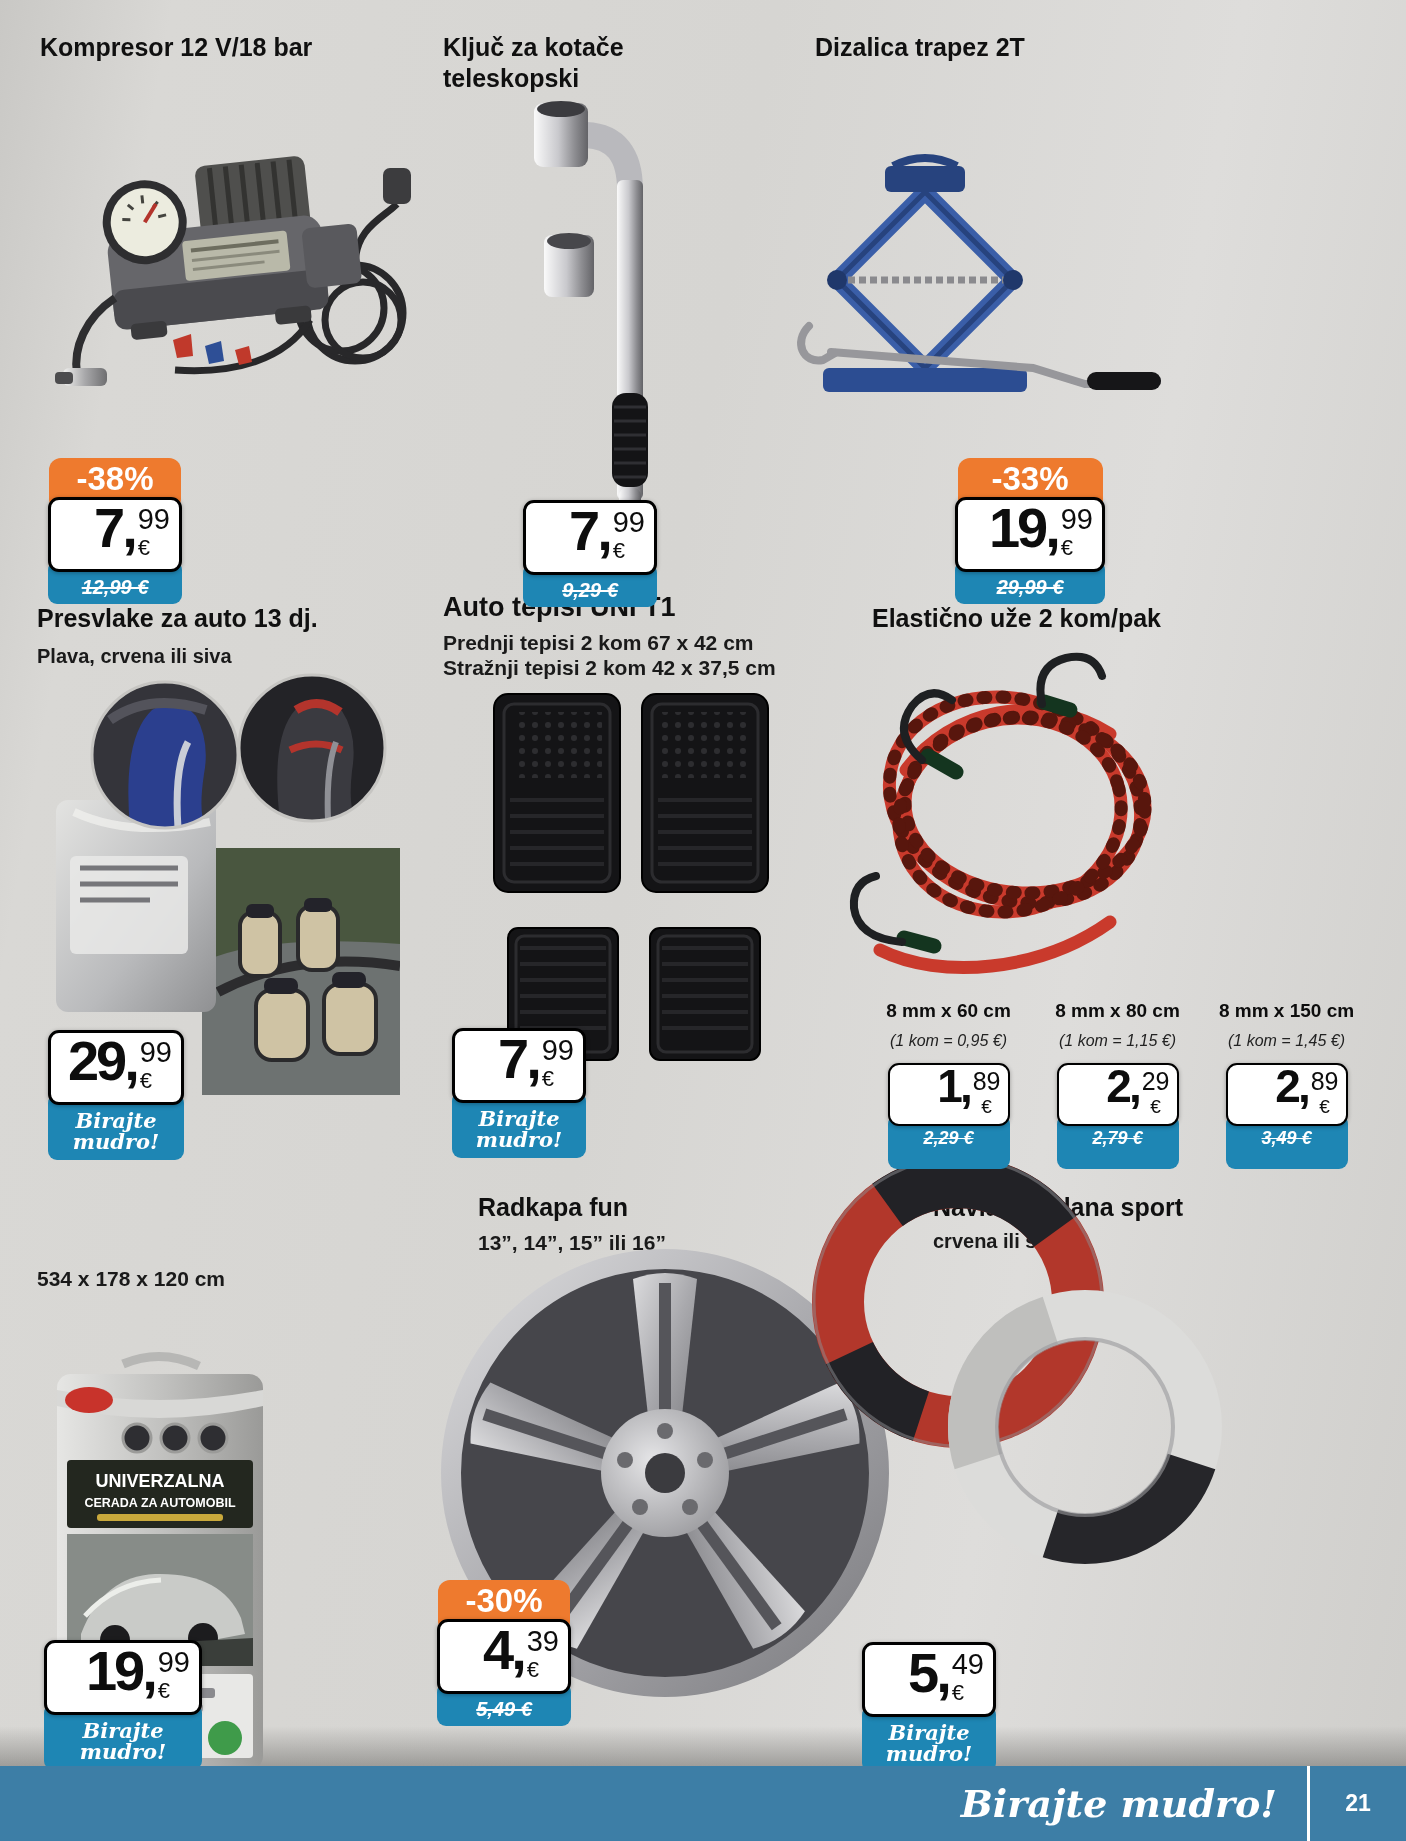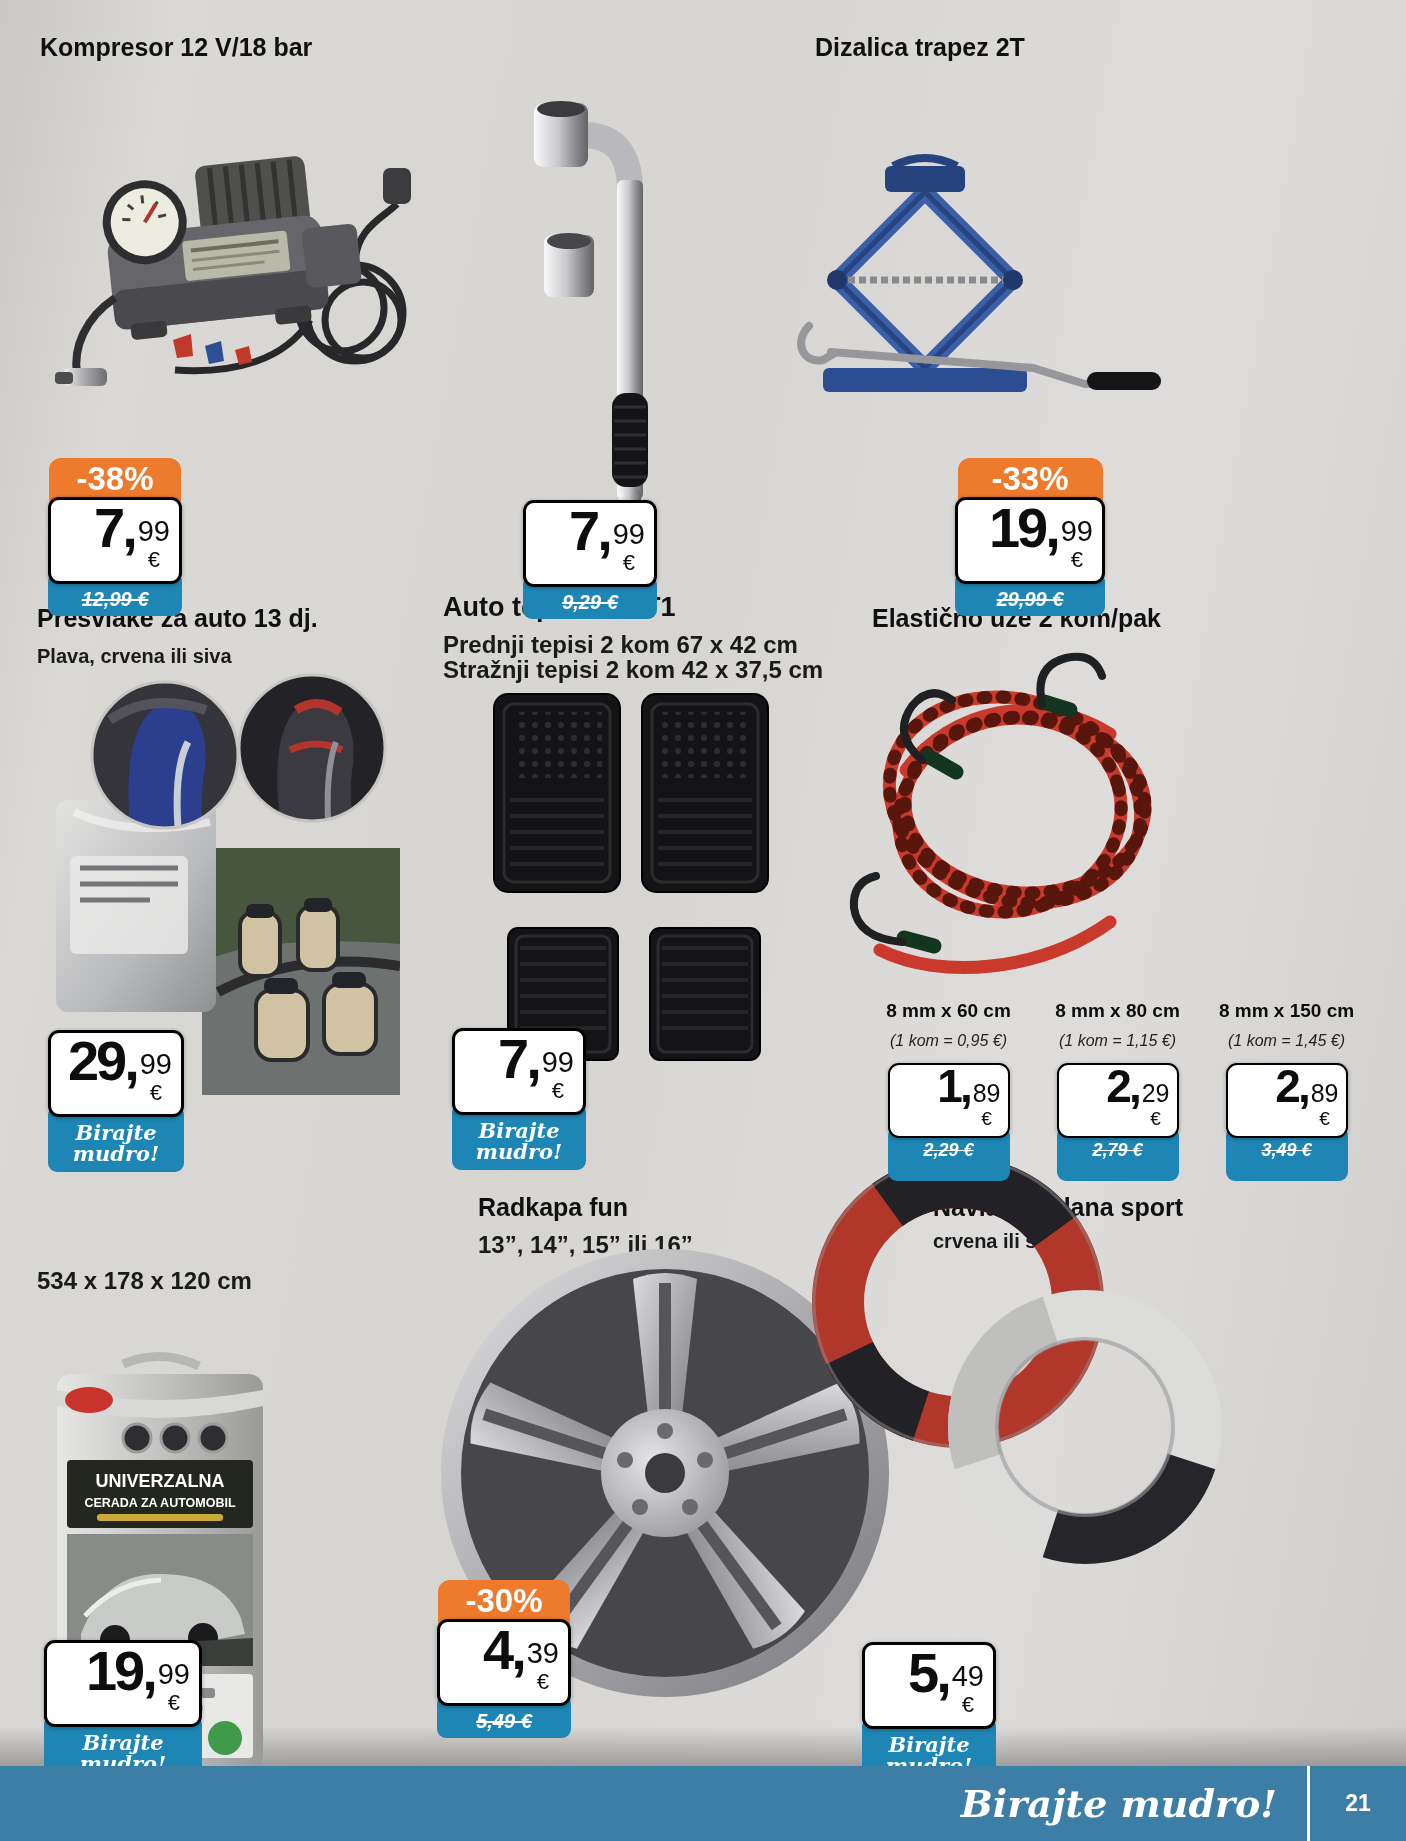--- a/index.html
+++ b/index.html
@@ -3,34 +3,34 @@
 <meta charset="utf-8">
 <style>
   html,body{margin:0;padding:0;background:#b9b8b5;}
   .sheet{
     position:relative;width:1406px;height:1841px;overflow:hidden;
     font-family:"Liberation Sans",sans-serif;color:#0d0d0d;
     background:linear-gradient(100deg,#c9c8c5 0%,#d9d8d5 10%,#d6d5d2 45%,#dedddb 72%,#cfcecb 100%);
   }
   .title{position:absolute;font-weight:bold;font-size:25px;line-height:1.22;color:#101010;}
   .subtitle{position:absolute;font-weight:bold;font-size:20px;line-height:1.25;color:#1a1a1a;}
-  .subtitle.small{font-size:24px;}
+  .subtitle.small{font-size:21px;}
   .img{position:absolute;z-index:1;}
   .img svg{display:block;width:100%;height:100%;}
 
   
   .pt{position:absolute;display:flex;flex-direction:column;z-index:6;}
   .pt-disc{align-self:center;width:86%;background:#ee7a2e;color:#fff;text-align:center;
     font-weight:bold;font-size:33px;line-height:1.0;border-radius:12px;
     padding:4px 8px 16px;margin-bottom:-14px;position:relative;z-index:1;}
   .pt-box{position:relative;z-index:3;background:#fff;border:3px solid #000;border-radius:11px;
     display:flex;justify-content:flex-end;align-items:flex-start;padding:1px 9px 10px 6px;
     box-shadow:0 1px 4px rgba(0,0,0,.3);}
   .pt-main{font-weight:bold;font-size:56px;line-height:.95;letter-spacing:-3px;}
-  .pt-col{display:flex;flex-direction:column;align-items:center;margin:16px 0 0 3px;}
+  .pt-col{display:flex;flex-direction:column;margin:4px 0 0 3px;}
   .pt-cents{font-size:29px;line-height:1;}
   .pt-eur{font-size:22px;line-height:1;margin-top:3px;}
   .pt-old{position:relative;z-index:2;background:#1e86b4;color:#fff;text-align:center;
     font-weight:bold;font-style:italic;font-size:20px;line-height:1;border-radius:9px;
     padding:16px 1px 7px;margin-top:-11px;text-decoration:line-through;}
   .pt-slogan{position:relative;z-index:2;background:#1e86b4;color:#fff;text-align:center;
     font-family:"DejaVu Serif",serif;font-weight:bold;font-style:italic;font-size:21px;line-height:1;
     border-radius:9px;padding:16px 2px 8px;margin-top:-11px;}
   .pt.sm .pt-box{border-width:2.5px;padding:0 7px 8px 4px;}
   .pt.sm .pt-main{font-size:46px;}
@@ -54,20 +54,24 @@
     font-weight:bold;font-style:italic;font-size:38px;}
   .footer-div{width:3px;height:75px;background:#fff;margin-left:30px;}
   .footer-page{width:96px;text-align:center;color:#fff;font-weight:bold;font-size:23px;}
 </style>
 </head>
 <body>
 
 <div class="sheet">
 
   <div class="title" style="left:40px;top:32px;">Kompresor 12 V/18 bar</div>
+  <div class="title" style="left:443px;top:32px;">
+    <div>Ključ za kotače</div>
+    <div>teleskopski</div>
+  </div>
   <div class="title" style="left:815px;top:32px;">Dizalica trapez 2T</div>
 
   <div class="img" style="left:55px;top:108px;width:360px;height:320px;">
     <svg viewBox="0 0 360 320">
       <defs>
           <linearGradient id="chr" x1="0" y1="0" x2="1" y2="0">
         <stop offset="0" stop-color="#f2f2f0"></stop>
             <stop offset=".5" stop-color="#a8a8aa"></stop>
             <stop offset="1" stop-color="#6e6e70"></stop>
           </linearGradient>

